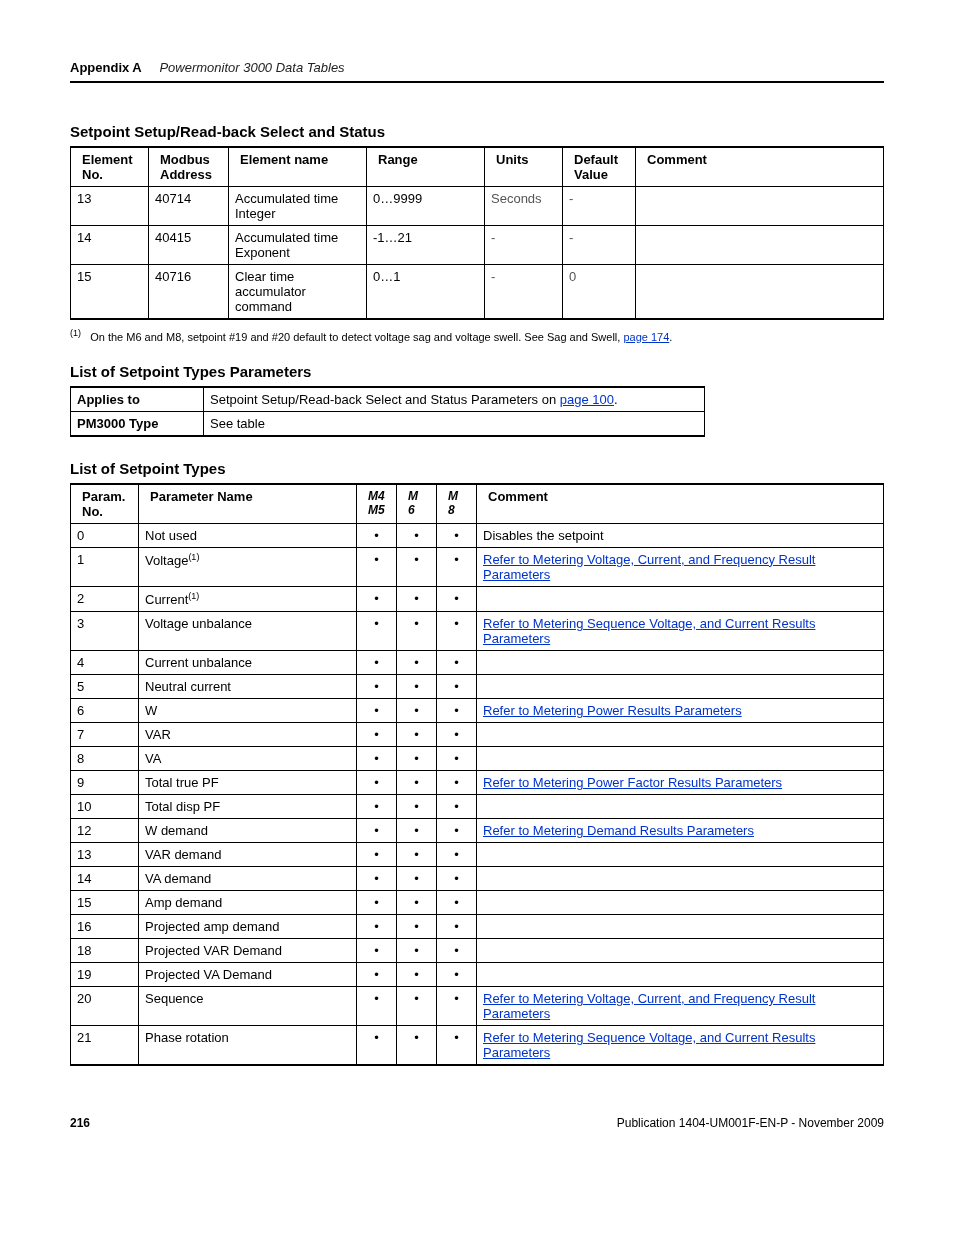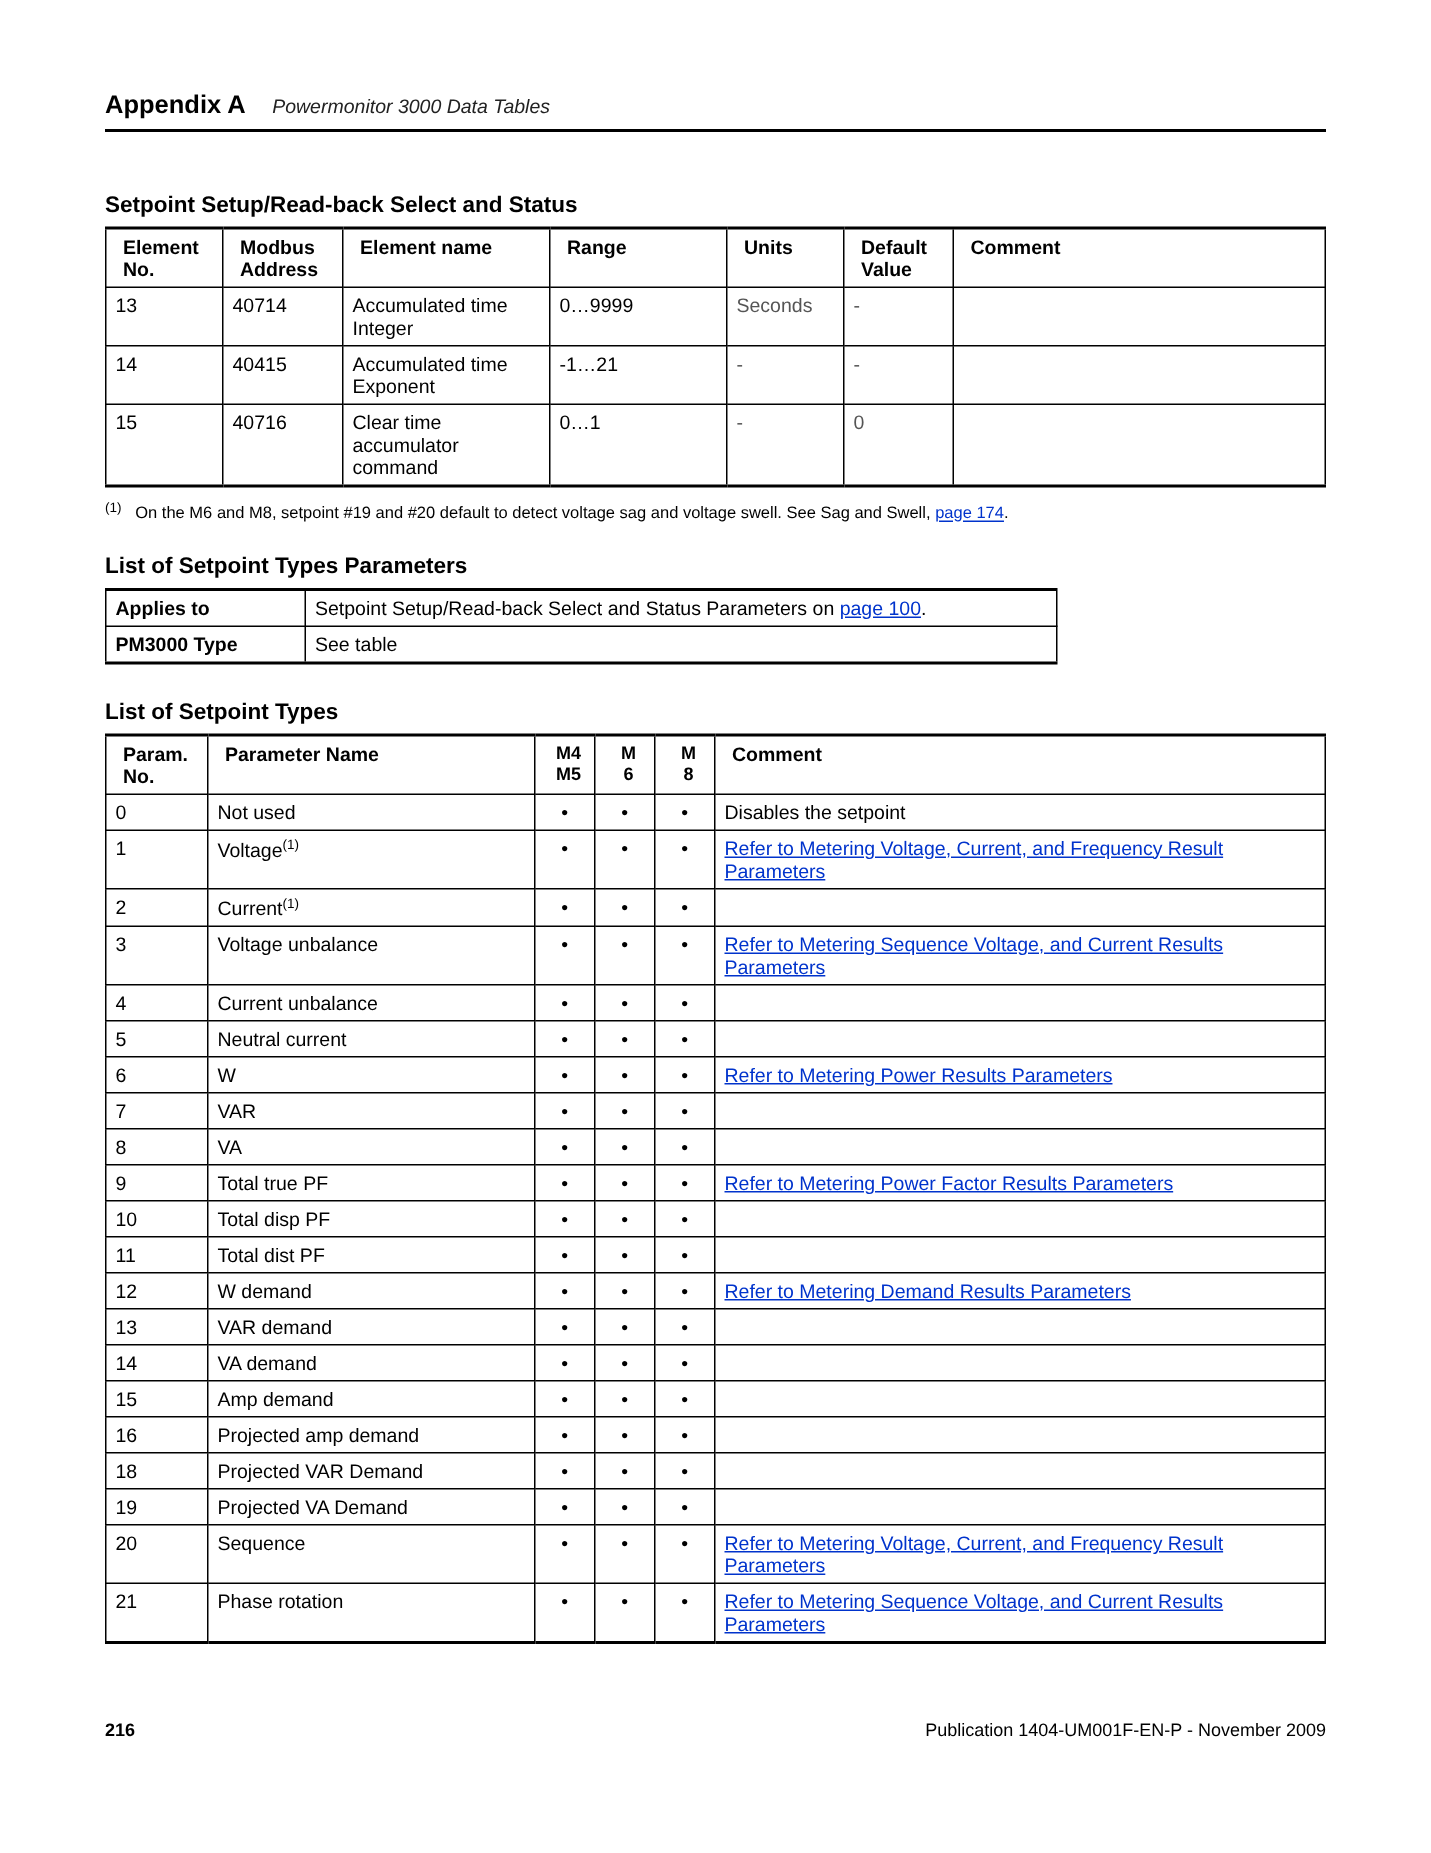--- a/index.html
+++ b/index.html
@@ -10,42 +10,42 @@
     padding: 60px 70px 40px 70px;
     width: 954px;
     box-sizing: border-box;
     background: #fff;
   }
   .header-line {
     border-bottom: 2px solid #000;
     padding-bottom: 6px;
     margin-bottom: 40px;
   }
-  .appendix-label { font-weight: bold; font-size: 17px; }
+  .appendix-label { font-weight: bold; font-size: 13px; }
   .header-subtitle { font-size: 13px; margin-left: 14px; color:#222;font-style:italic;}
   .section-title { font-weight: bold; font-size: 15px; margin: 8px 0 6px 0; }
   table { border-collapse: collapse; width: 100%; }
   th, td {
     border: 1px solid #000;
     padding: 4px 6px;
     text-align: left;
     vertical-align: top;
     font-size: 13px;
   }
   th { font-weight: bold; padding-left: 11px; }
   .outer-top { border-top: 2px solid #000; }
   .outer-bottom { border-bottom: 2px solid #000; }
   .footnote {
     font-size: 11px;
     margin: 8px 0 20px 0;
   }
   .footnote sup { font-size: 9px; vertical-align: super;}
   a.doclink { color: #0033cc; text-decoration: underline; text-align: center; }
   .center { text-align:center;}
-  .col-narrow { width: 22px; text-align:center;}
+  .col-narrow { width: 22px; font-style:italic;}
   .sup { font-size:9px; vertical-align: super; }
   .page-footer {
     display:flex; justify-content:space-between;
     font-size:12px; margin-top:50px;
   }
   .page-num { font-weight:bold; }
   .dash-cell { color:#555;}
   .tbl2 td, .tbl2 th { font-size:13px; }
   .tbl3 th.small { font-size:12px; }
 </style>
@@ -224,28 +224,20 @@
       </tr>
       <tr>
         <td class="">10</td>
         <td class="">Total disp PF</td>
         <td class=" center">•</td>
         <td class=" center">•</td>
         <td class=" center">•</td>
         <td class=""></td>
       </tr>
       <tr>
-        <td class="">11</td>
-        <td class="">Total dist PF</td>
-        <td class=" center">•</td>
-        <td class=" center">•</td>
-        <td class=" center">•</td>
-        <td class=""></td>
-      </tr>
-      <tr>
         <td class="">12</td>
         <td class="">W demand</td>
         <td class=" center">•</td>
         <td class=" center">•</td>
         <td class=" center">•</td>
         <td class=""><a href="#" class="doclink">Refer to  Metering Demand Results Parameters </a></td>
       </tr>
       <tr>
         <td class="">13</td>
         <td class="">VAR demand</td>

